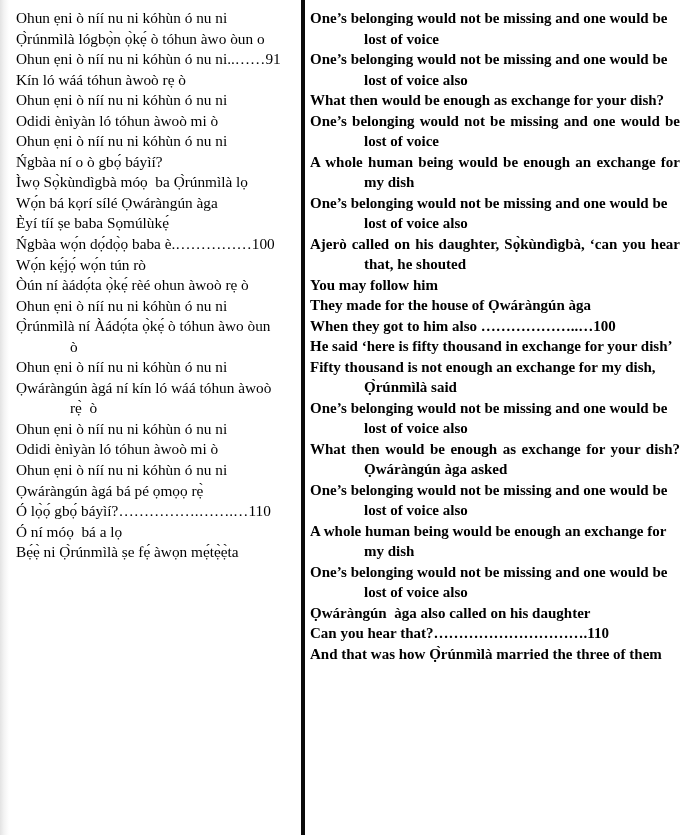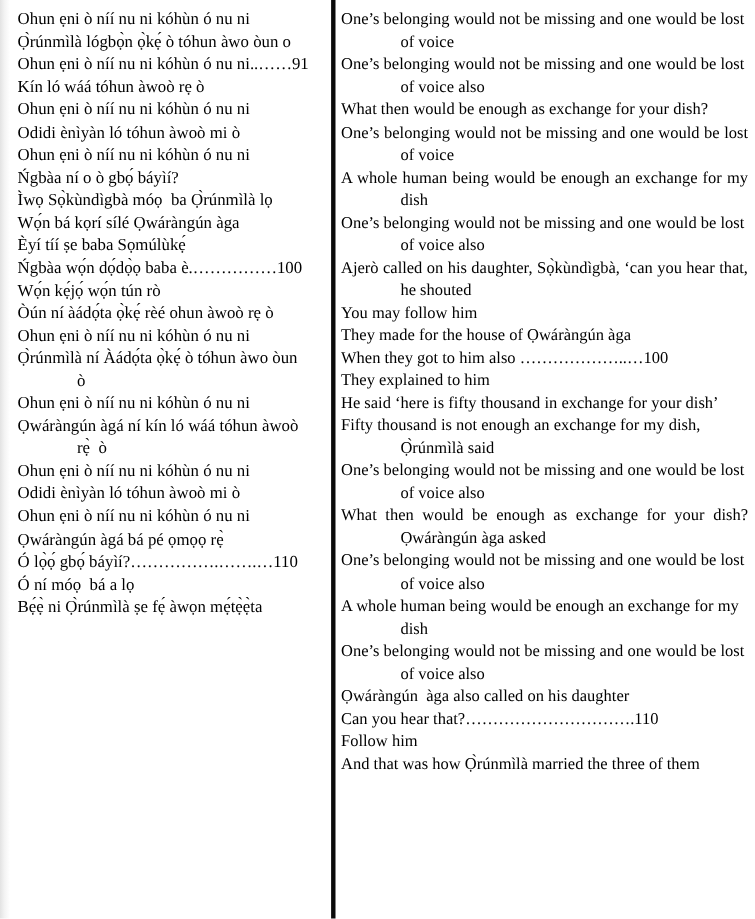--- a/index.html
+++ b/index.html
@@ -81,20 +81,21 @@
   .indent {
     padding-left: 54px;
   }
 
   
   #col-english .line {
     font-size: 15.0px;
     line-height: 20.5px;
     padding-left: 54px;
     text-indent: -54px;
+    font-weight: bold;
   }
 
   #col-english .line.just {
     text-align: justify;
     text-align-last: left;
   }
 </style>
 </head>
 <body>
 
@@ -136,27 +137,25 @@
       <div class="line">One’s belonging would not be missing and one would be lost of voice</div>
       <div class="line">One’s belonging would not be missing and one would be lost of voice also</div>
       <div class="line">What then would be enough as exchange for your dish?</div>
       <div class="line just">One’s belonging would not be missing and one would be lost of voice</div>
       <div class="line just">A whole human being would be enough an exchange for my dish</div>
       <div class="line">One’s belonging would not be missing and one would be lost of voice also</div>
       <div class="line just">Ajerò called on his daughter, Sọ̀kùndìgbà, ‘can you hear that, he shouted</div>
       <div class="line">You may follow him</div>
       <div class="line">They made for the house of Ọwáràngún àga</div>
       <div class="line">When they got to him also ………………..…100</div>
-      <div class="line">They explained to him</div>
       <div class="line">He said ‘here is fifty thousand in exchange for your dish’</div>
       <div class="line">Fifty thousand is not enough an exchange for my dish, Ọ̀rúnmìlà said</div>
       <div class="line">One’s belonging would not be missing and one would be lost of voice also</div>
       <div class="line just">What then would be enough as exchange for your dish? Ọwáràngún àga asked</div>
       <div class="line">One’s belonging would not be missing and one would be lost of voice also</div>
       <div class="line">A whole human being would be enough an exchange for my dish</div>
       <div class="line">One’s belonging would not be missing and one would be lost of voice also</div>
       <div class="line">Ọwáràngún  àga also called on his daughter</div>
       <div class="line">Can you hear that?………………………….110</div>
-      <div class="line">Follow him</div>
       <div class="line">And that was how Ọ̀rúnmìlà married the three of them</div>
     </div>
 
 </div>
 
 </body></html>

